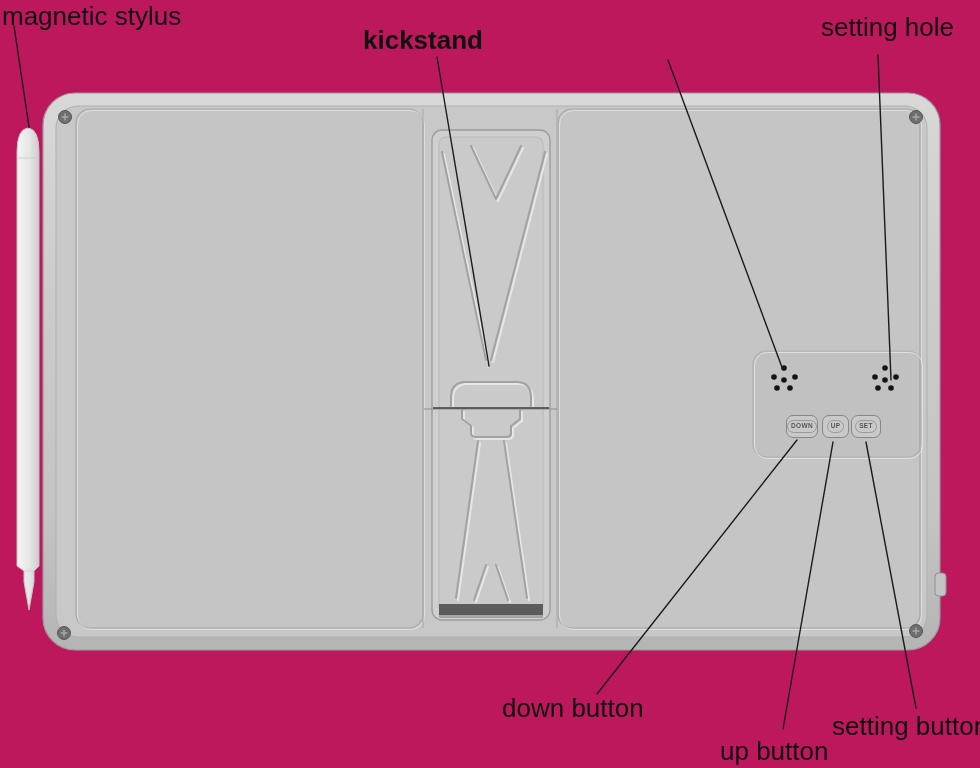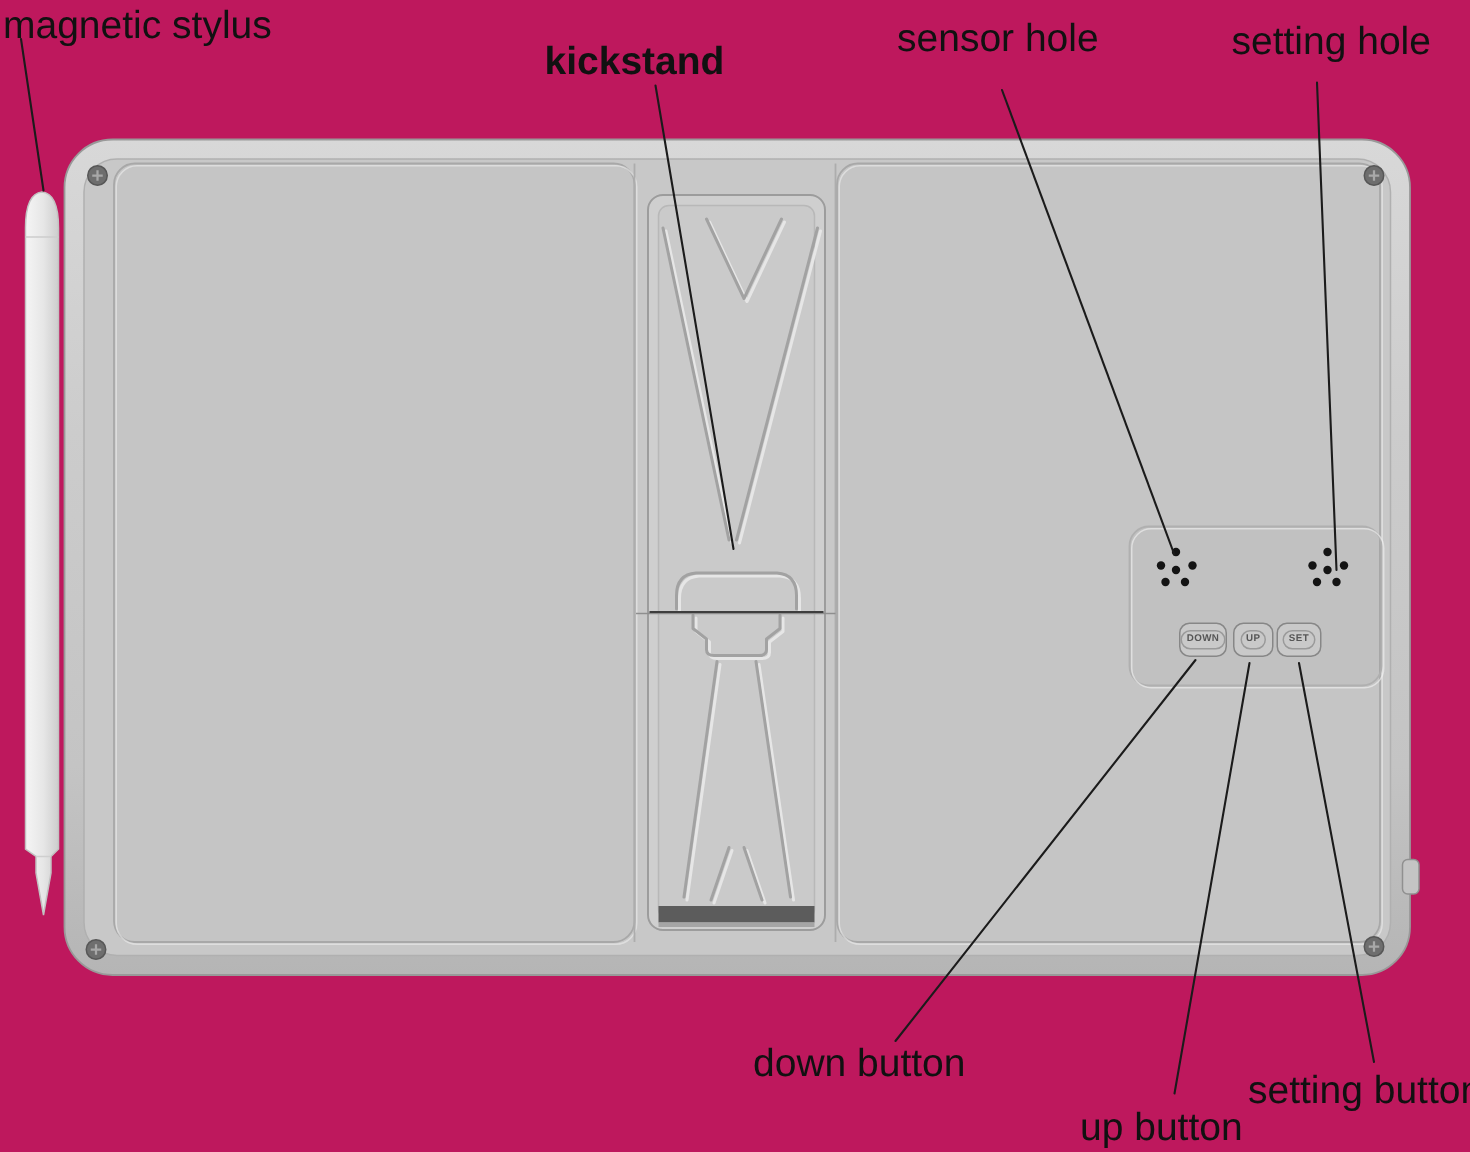--- a/index.html
+++ b/index.html
@@ -127,19 +127,18 @@
   </div>
   <div class="device-btn btn-up">
     <span class="ring">UP</span>
   </div>
   <div class="device-btn btn-set">
     <span class="ring">SET</span>
   </div>
 
   <div class="ann-label lbl-magnetic-stylus">magnetic stylus</div>
   <div class="ann-label lbl-kickstand">kickstand</div>
-  <div class="ann-label lbl-sensor-hole">sensor hole</div>
   <div class="ann-label lbl-speaker-hole">setting hole</div>
   <div class="ann-label lbl-up-button">up button</div>
   <div class="ann-label lbl-down-button">down button</div>
   <div class="ann-label lbl-setting-button">setting button</div>
 
 </div>
 
 </body></html>

